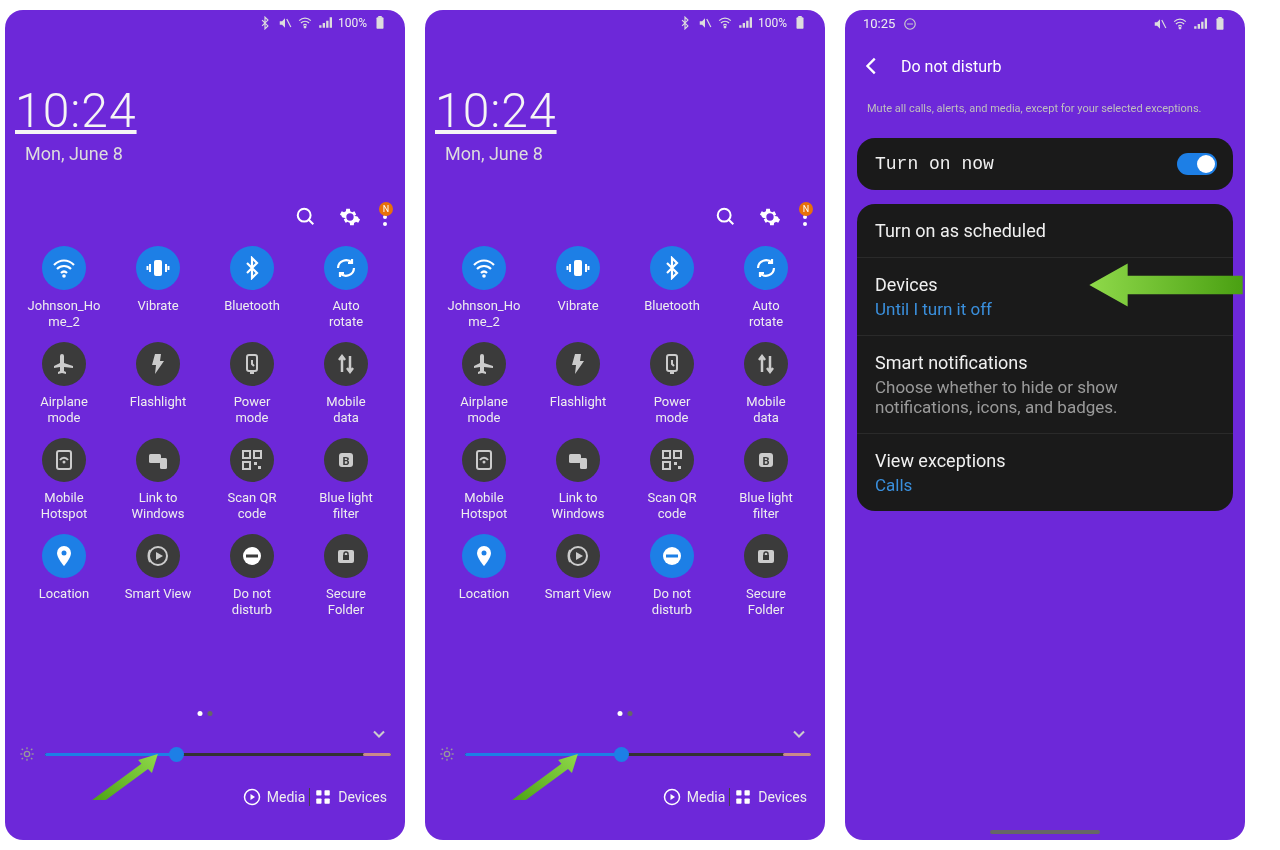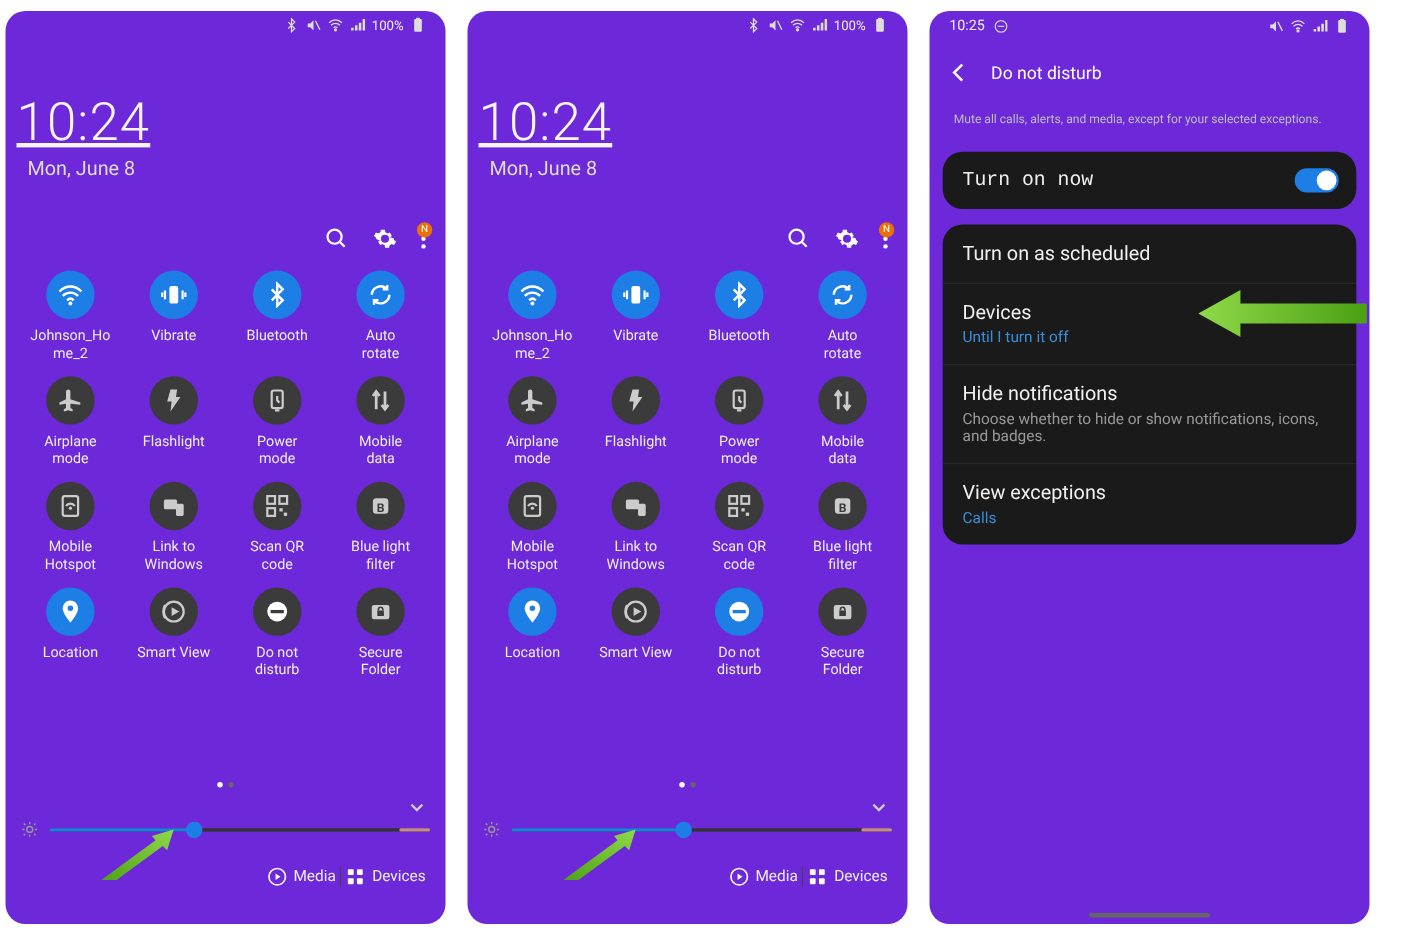--- a/index.html
+++ b/index.html
@@ -133,21 +133,21 @@
     background:#1a1a1a; border-radius:18px; margin:4px 4px 14px; padding:0;
     overflow:hidden;
   }
   .row {
     padding:16px 18px;
     border-bottom:1px solid #2a2a2a;
     position:relative;
   }
   .row:last-child{ border-bottom:none;}
   .row-title { font-size:18px; color:#f0f0f0; }
-  .row-sub { font-size:14px; color:#3a8fdc; margin-top:4px;}
+  .row-sub { font-size:17px; color:#3a8fdc; margin-top:4px;}
   .row-sub.gray { color:#9a9a9a; }
   .toggle {
     position:absolute; right:16px; top:50%; transform:translateY(-50%);
     width:40px; height:22px; background:#1d7fe6; border-radius:11px;
   }
   .toggle::after{
     content:""; position:absolute; right:2px; top:2px; width:18px;height:18px;border-radius:50%; background:#fff;
   }
   .homebar {
     position:absolute; bottom:6px; left:50%; transform:translateX(-50%);
@@ -725,21 +725,21 @@
 
   <div class="card">
     <div class="row">
       <div class="row-title">Turn on as scheduled</div>
     </div>
     <div class="row">
       <div class="row-title">Devices</div>
       <div class="row-sub">Until I turn it off</div>
     </div>
     <div class="row">
-      <div class="row-title">Hide notifications</div>
+      <div class="row-title">Smart notifications</div>
       <div class="row-sub gray">Choose whether to hide or show notifications, icons, and badges.</div>
     </div>
     <div class="row">
       <div class="row-title">View exceptions</div>
       <div class="row-sub">Calls</div>
     </div>
   </div>
 
   <svg class="arrow" style="right:-6px; top:252px; width:170px;" viewBox="0 0 200 60">
     <defs>

